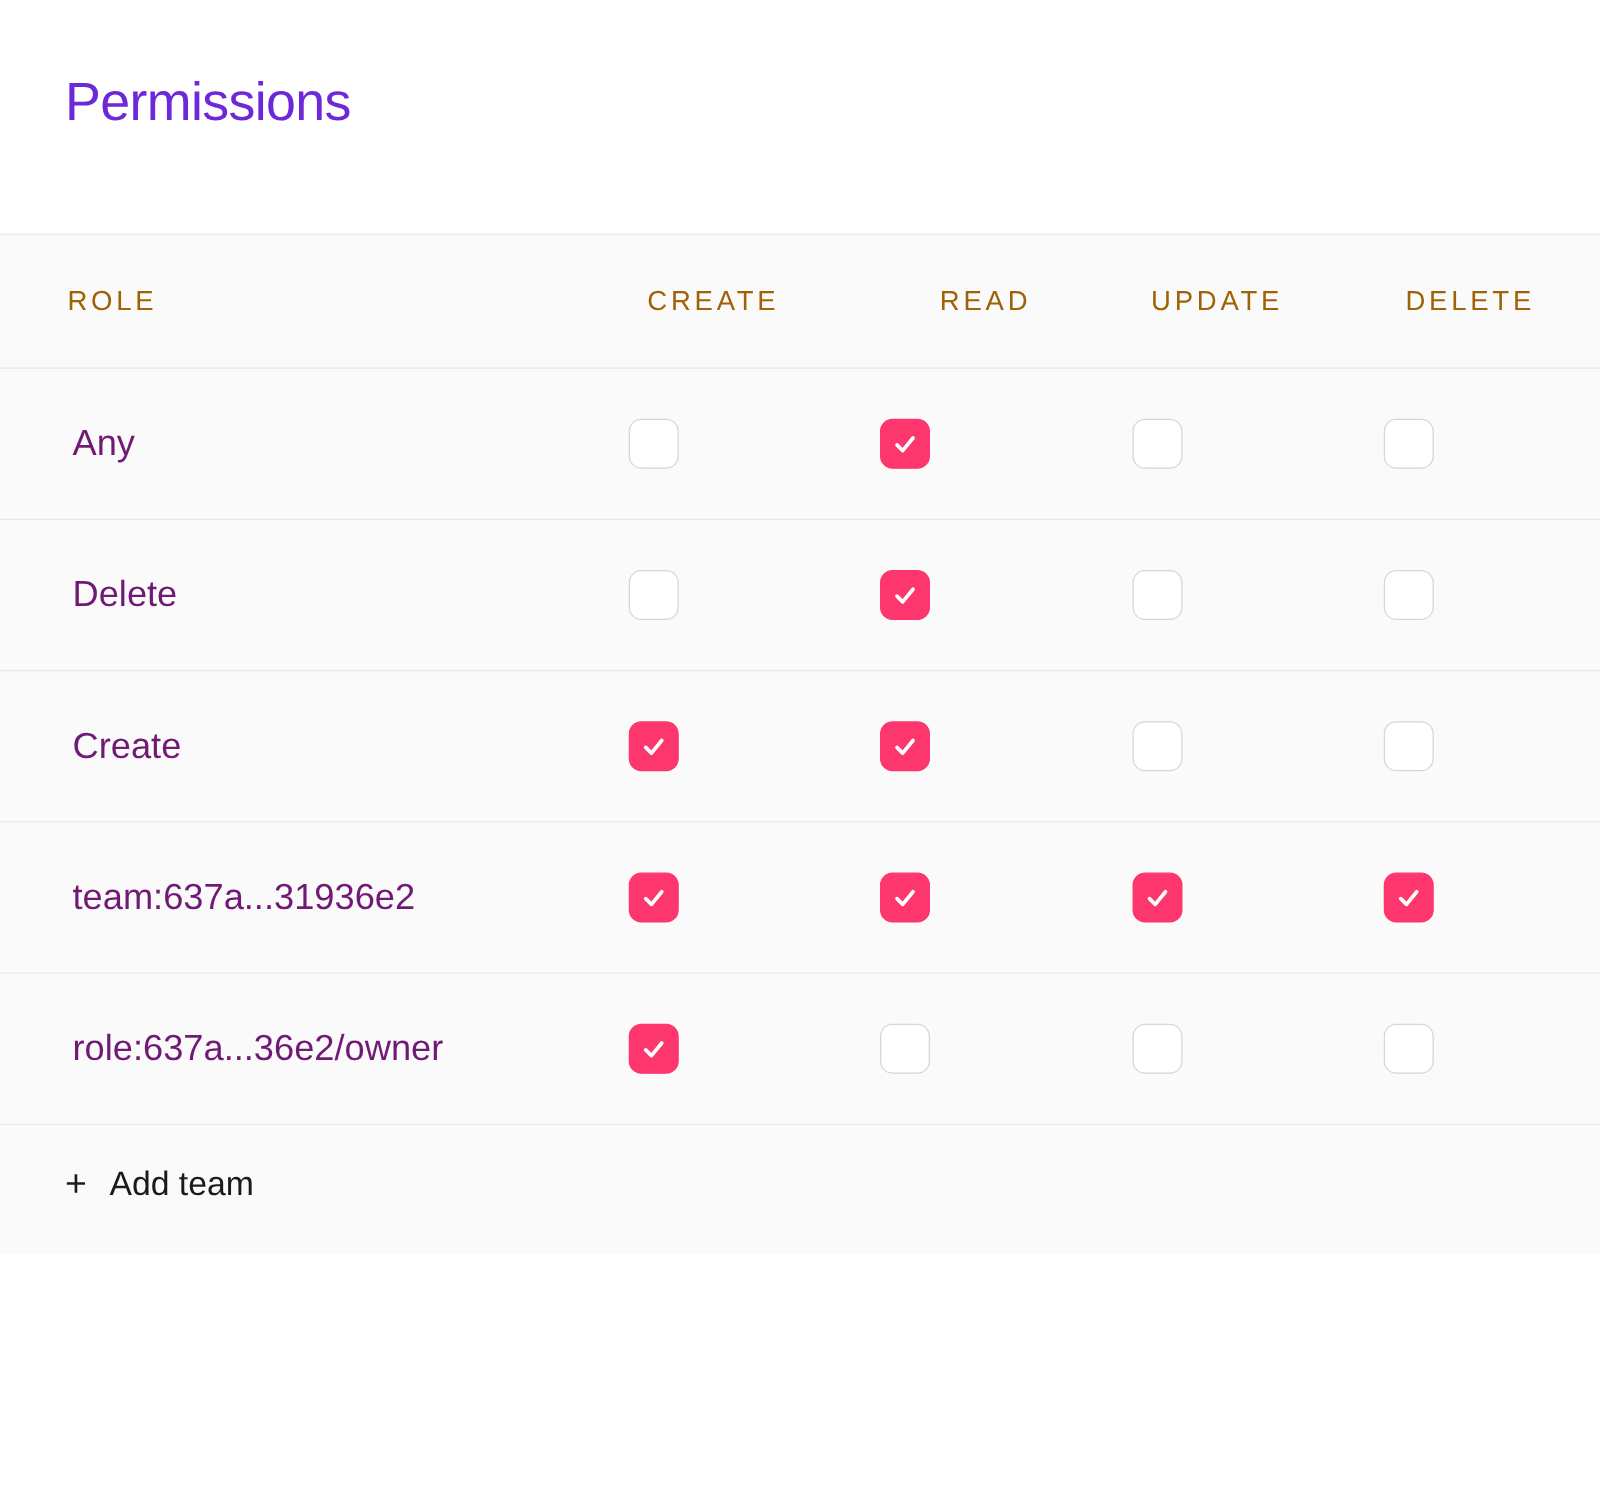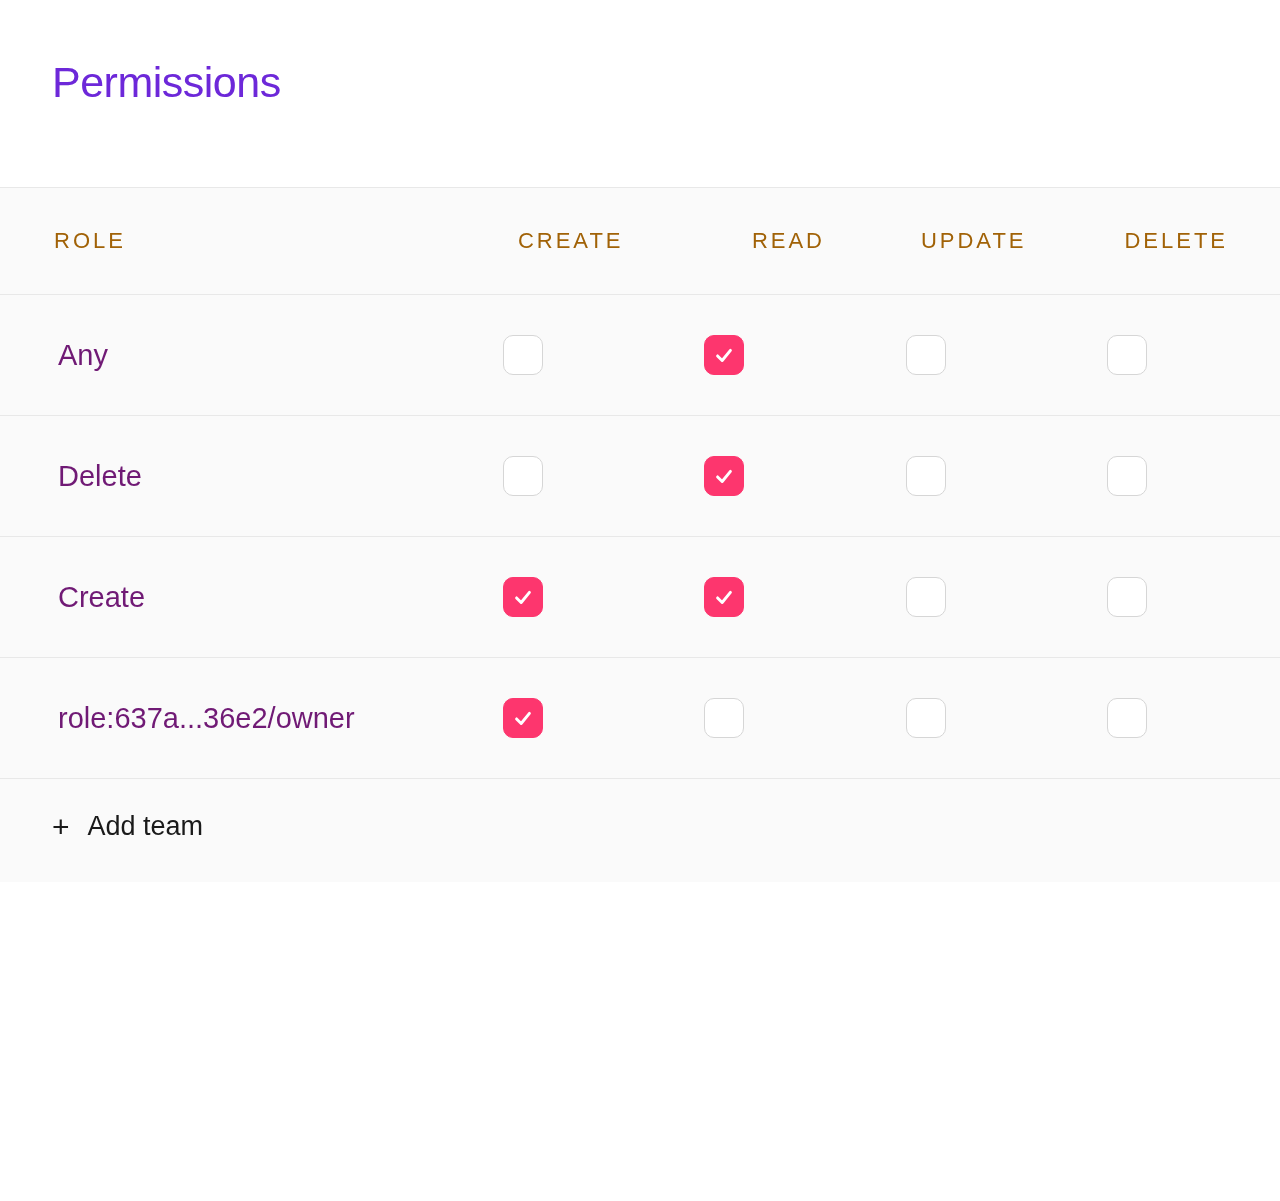--- a/index.html
+++ b/index.html
@@ -97,20 +97,51 @@
           </div>
         </div>
         <div class="chk-cell">
           <div class="checkbox off"></div>
         </div>
         <div class="chk-cell">
           <div class="checkbox off"></div>
         </div>
       </div>
       <div class="grid data-row">
+        <div class="role-cell">team:637a...31936e2</div>
+        <div class="chk-cell">
+          <div class="checkbox on">
+            <svg viewBox="0 0 24 24">
+              <path d="M5 13 L10 18 L19 7"></path>
+            </svg>
+          </div>
+        </div>
+        <div class="chk-cell">
+          <div class="checkbox on">
+            <svg viewBox="0 0 24 24">
+              <path d="M5 13 L10 18 L19 7"></path>
+            </svg>
+          </div>
+        </div>
+        <div class="chk-cell">
+          <div class="checkbox on">
+            <svg viewBox="0 0 24 24">
+              <path d="M5 13 L10 18 L19 7"></path>
+            </svg>
+          </div>
+        </div>
+        <div class="chk-cell">
+          <div class="checkbox on">
+            <svg viewBox="0 0 24 24">
+              <path d="M5 13 L10 18 L19 7"></path>
+            </svg>
+          </div>
+        </div>
+      </div>
+      <div class="grid data-row">
         <div class="role-cell">role:637a...36e2/owner</div>
         <div class="chk-cell">
           <div class="checkbox on">
             <svg viewBox="0 0 24 24">
               <path d="M5 13 L10 18 L19 7"></path>
             </svg>
           </div>
         </div>
         <div class="chk-cell">
           <div class="checkbox off"></div>

